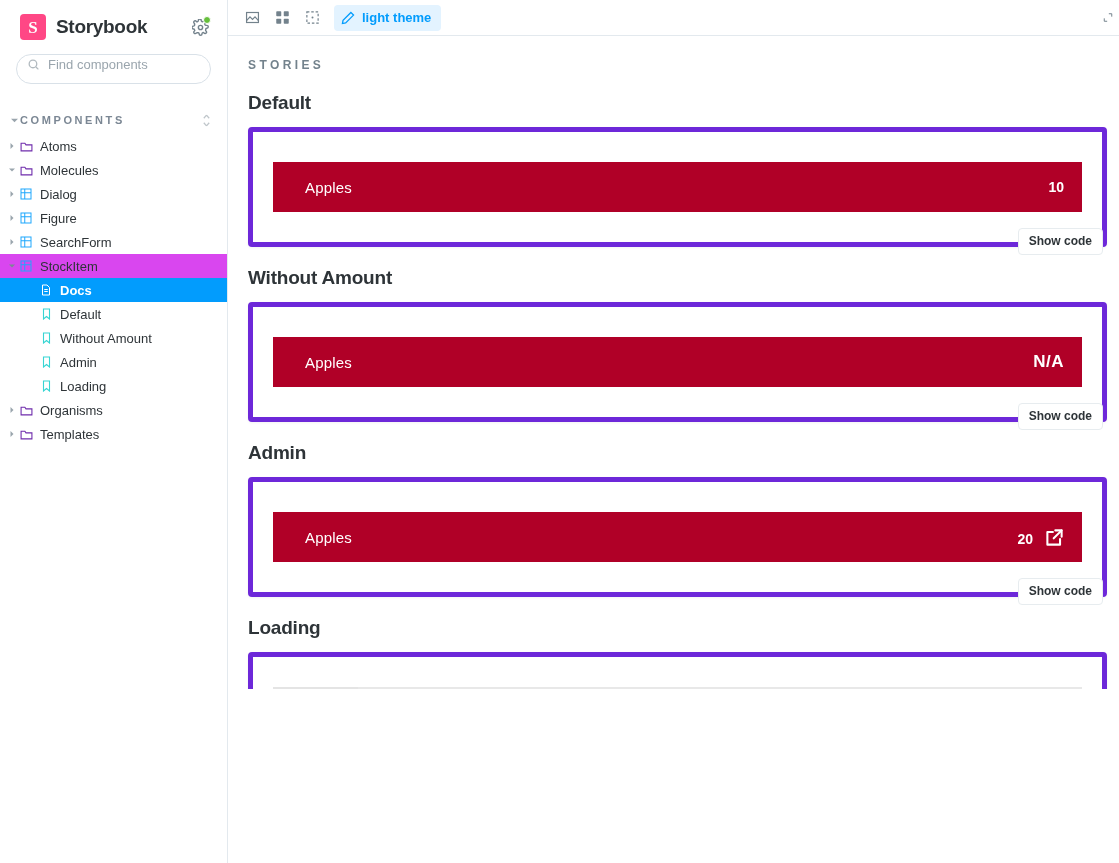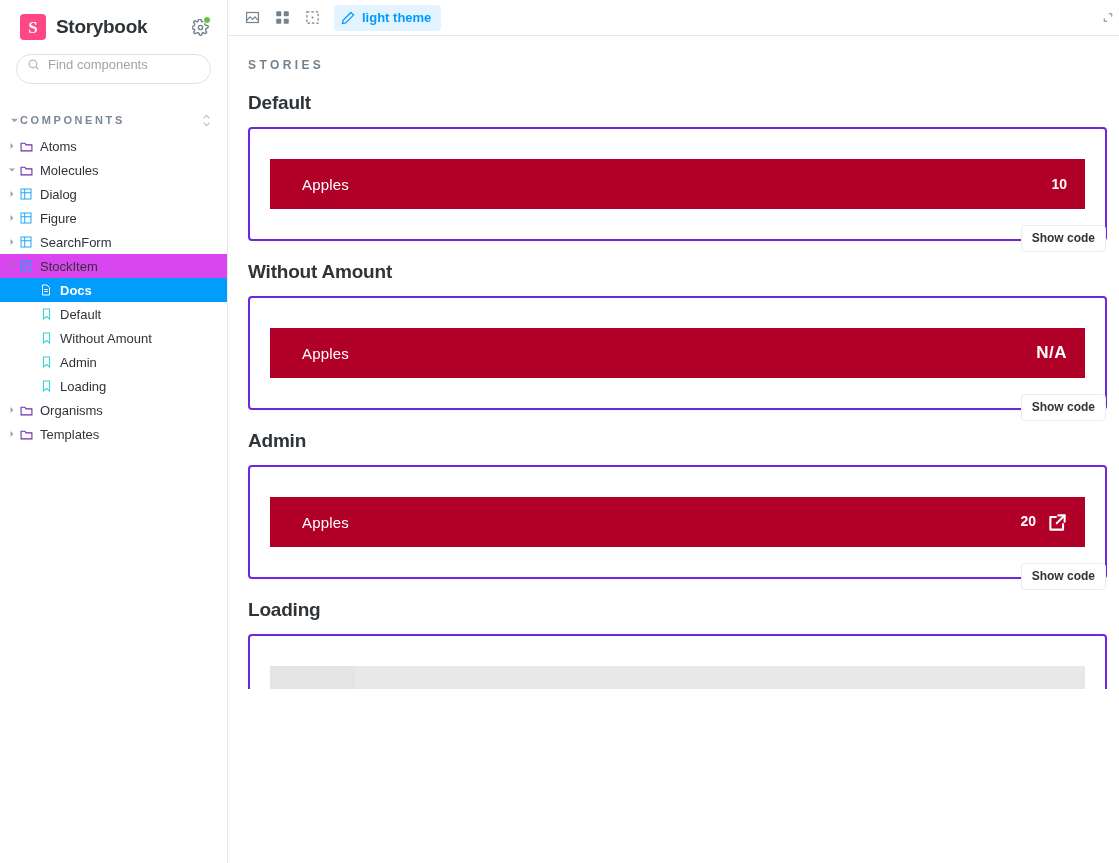--- a/index.html
+++ b/index.html
@@ -146,21 +146,21 @@
     text-transform: uppercase;
   }
   .story-title {
     font-size: 19px; font-weight: bold;
     color: #2E3438;
     margin-top: 20px; margin-bottom: 13px;
     letter-spacing: -0.2px;
   }
   .story-card {
     position: relative;
-    border: 2px solid #6d28d9;
+    border: 5px solid #6d28d9;
     border-radius: 4px;
     background: #fff;
     box-shadow: 0 1px 3px rgba(0,0,0,0.05);
     padding: 30px 20px 30px 20px;
     margin-bottom: 10px;
   }
   .show-code {
     position: absolute;
     right: -1px; bottom: -13px;
     background: #fff;
@@ -175,21 +175,21 @@
 
   
   .stock-item {
     background: #B00027;
     height: 50px;
     display: flex; align-items: center;
     padding: 0 18px 0 32px;
     color: #fff;
   }
   .stock-name { font-size: 15px; font-weight: normal; letter-spacing: .2px; }
-  .stock-right { margin-left: auto; display: flex; align-items: flex-start; }
+  .stock-right { margin-left: auto; display: flex; align-items: flex-end; }
   .stock-amount { font-size: 14px; font-weight: bold; }
   .stock-amount.na { font-size: 17px; font-weight: bold; letter-spacing: .5px; }
   .stock-link { margin-left: 12px; display: flex; align-items: center; cursor: pointer; }
 
   .skeleton {
     height: 47px;
     background: #E8E8E8;
     display: flex;
   }
   .skeleton .blk-a { width: 85px; background: #E4E4E4; }

